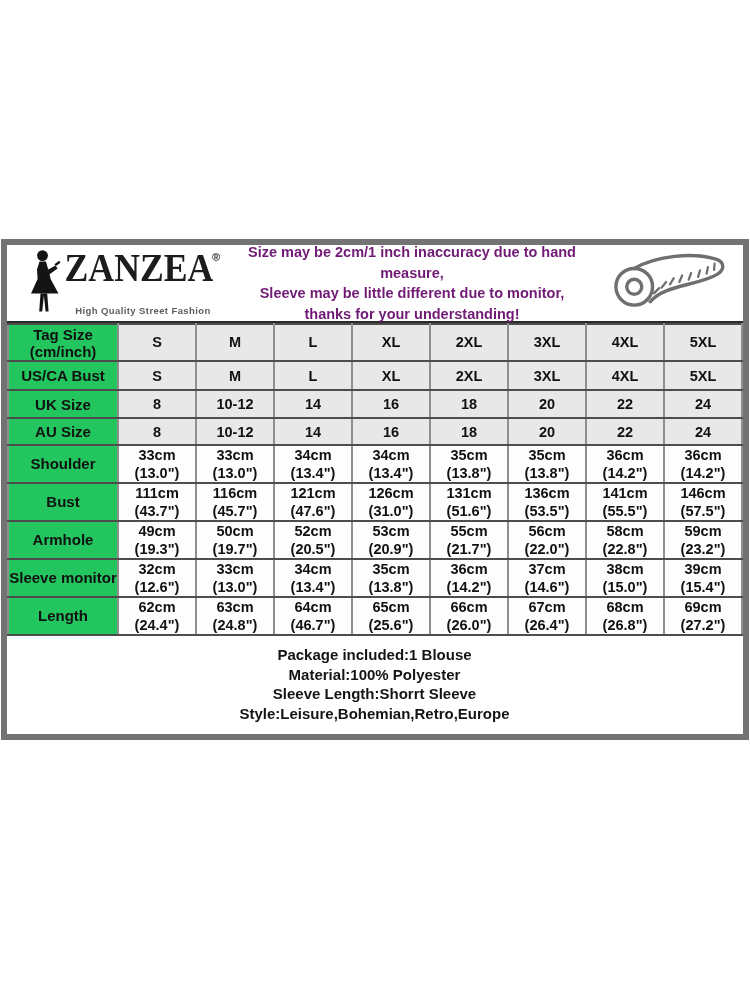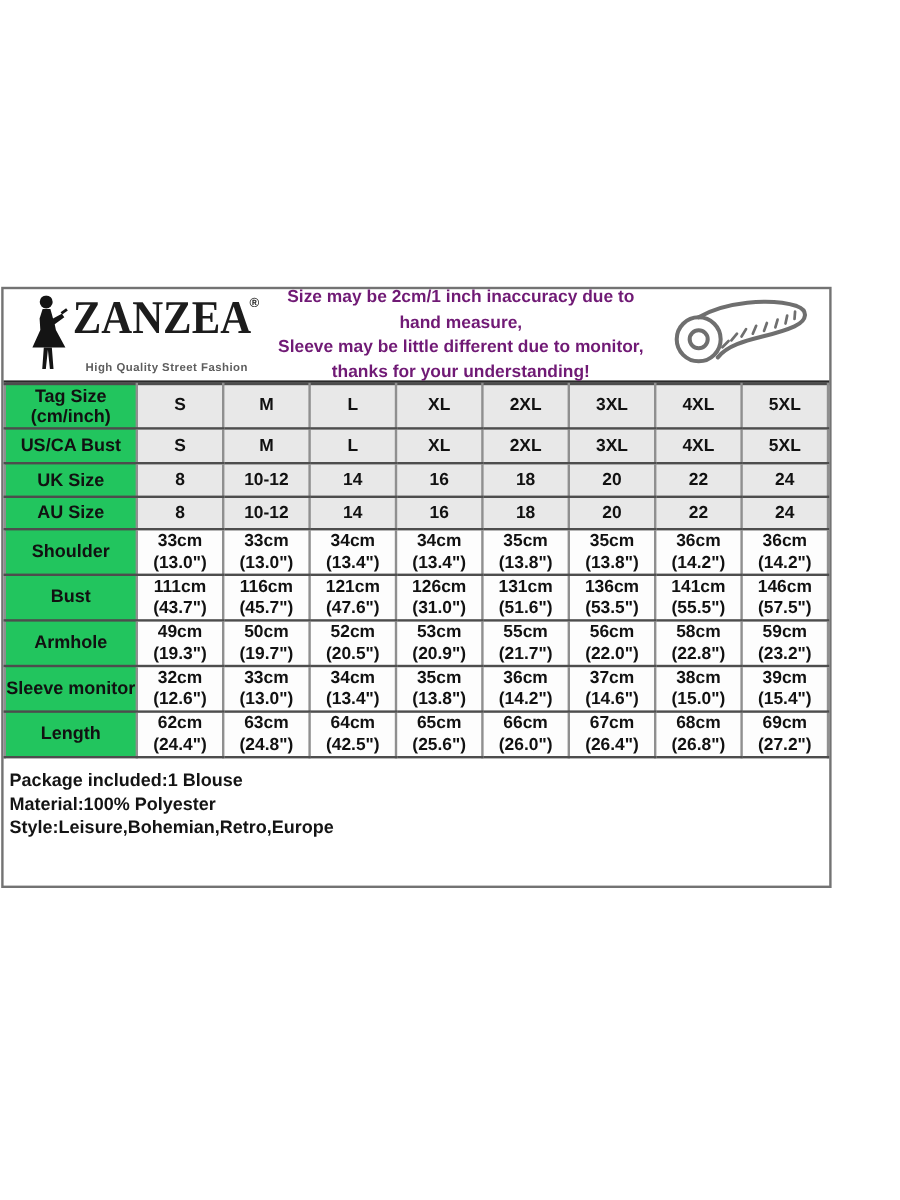--- a/index.html
+++ b/index.html
@@ -1,21 +1,21 @@
 <!DOCTYPE html>
 <html><head>
 <meta charset="utf-8">
 <style>
   * { margin:0; padding:0; box-sizing:border-box; }
   html,body { width:750px; height:1000px; background:#ffffff;
     font-family:"Liberation Sans", sans-serif; color:#111; }
   .page { position:relative; width:750px; height:1000px; background:#fff; overflow:hidden; }
 
-  .sheet { position:absolute; left:1px; top:239px; width:692px; height:501px;
-    border:2px solid #737373; background:#fff; }
+  .sheet { position:absolute; left:1px; top:239px; width:748px; height:501px;
+    border:6px solid #737373; background:#fff; }
 
   
   .top-band { display:flex; align-items:center; height:78px;
     border-bottom:2px solid #2a2a2a; padding:0 8px 0 22px; }
   .logo { display:flex; align-items:center; gap:4px; width:196px; flex:none; }
   .logo-figure { flex:none; margin-top:2px; }
   .logo-textwrap { display:flex; flex-direction:column; align-items:center; line-height:1; }
   .brand-row { display:flex; align-items:flex-start; }
   .brand-name { font-family:"Liberation Serif", serif; font-weight:bold;
     font-size:35px; letter-spacing:0px; color:#1c1c1c; transform:scale(1.02,1.12); }
@@ -34,21 +34,21 @@
   .size-table th { background:#22c55e; }
   .size-table tr.shaded td { background:#e8e8e8; }
   .size-table tr:nth-child(1) th, .size-table tr:nth-child(1) td { height:37px; line-height:17px; }
   .size-table tr:nth-child(2) th, .size-table tr:nth-child(2) td { height:29px; }
   .size-table tr:nth-child(3) th, .size-table tr:nth-child(3) td { height:28px; }
   .size-table tr:nth-child(4) th, .size-table tr:nth-child(4) td { height:27px; }
   .size-table tr:nth-child(n+5) th, .size-table tr:nth-child(n+5) td { height:38px; line-height:18px; }
   .size-table td { font-size:14.5px; }
 
   
-  .product-notes { padding:9px 6px 0 5px; }
+  .product-notes { padding:9px 6px 0 5px;text-align:center; }
   .product-notes div { font-weight:bold; font-size:15px; line-height:19.5px; color:#141414; }
 </style>
 </head>
 <body>
 
 <div class="page">
   <div class="sheet">
 
     <div class="top-band">
       <div class="logo">
@@ -230,35 +230,36 @@
             <td>39cm
 (15.4")</td>
           </tr>
           <tr>
             <th>Length</th>
             <td>62cm
 (24.4")</td>
             <td>63cm
 (24.8")</td>
             <td>64cm
-(42.5")</td>
+(46.7")</td>
             <td>65cm
 (25.6")</td>
             <td>66cm
 (26.0")</td>
             <td>67cm
 (26.4")</td>
             <td>68cm
 (26.8")</td>
             <td>69cm
 (27.2")</td>
           </tr>
         </tbody>
     </table>
 
     <div class="product-notes">
         <div>Package included:1 Blouse</div>
         <div>Material:100% Polyester</div>
+        <div>Sleeve Length:Shorrt Sleeve</div>
         <div>Style:Leisure,Bohemian,Retro,Europe</div>
       </div>
 
   </div>
 </div>
 
 </body></html>

